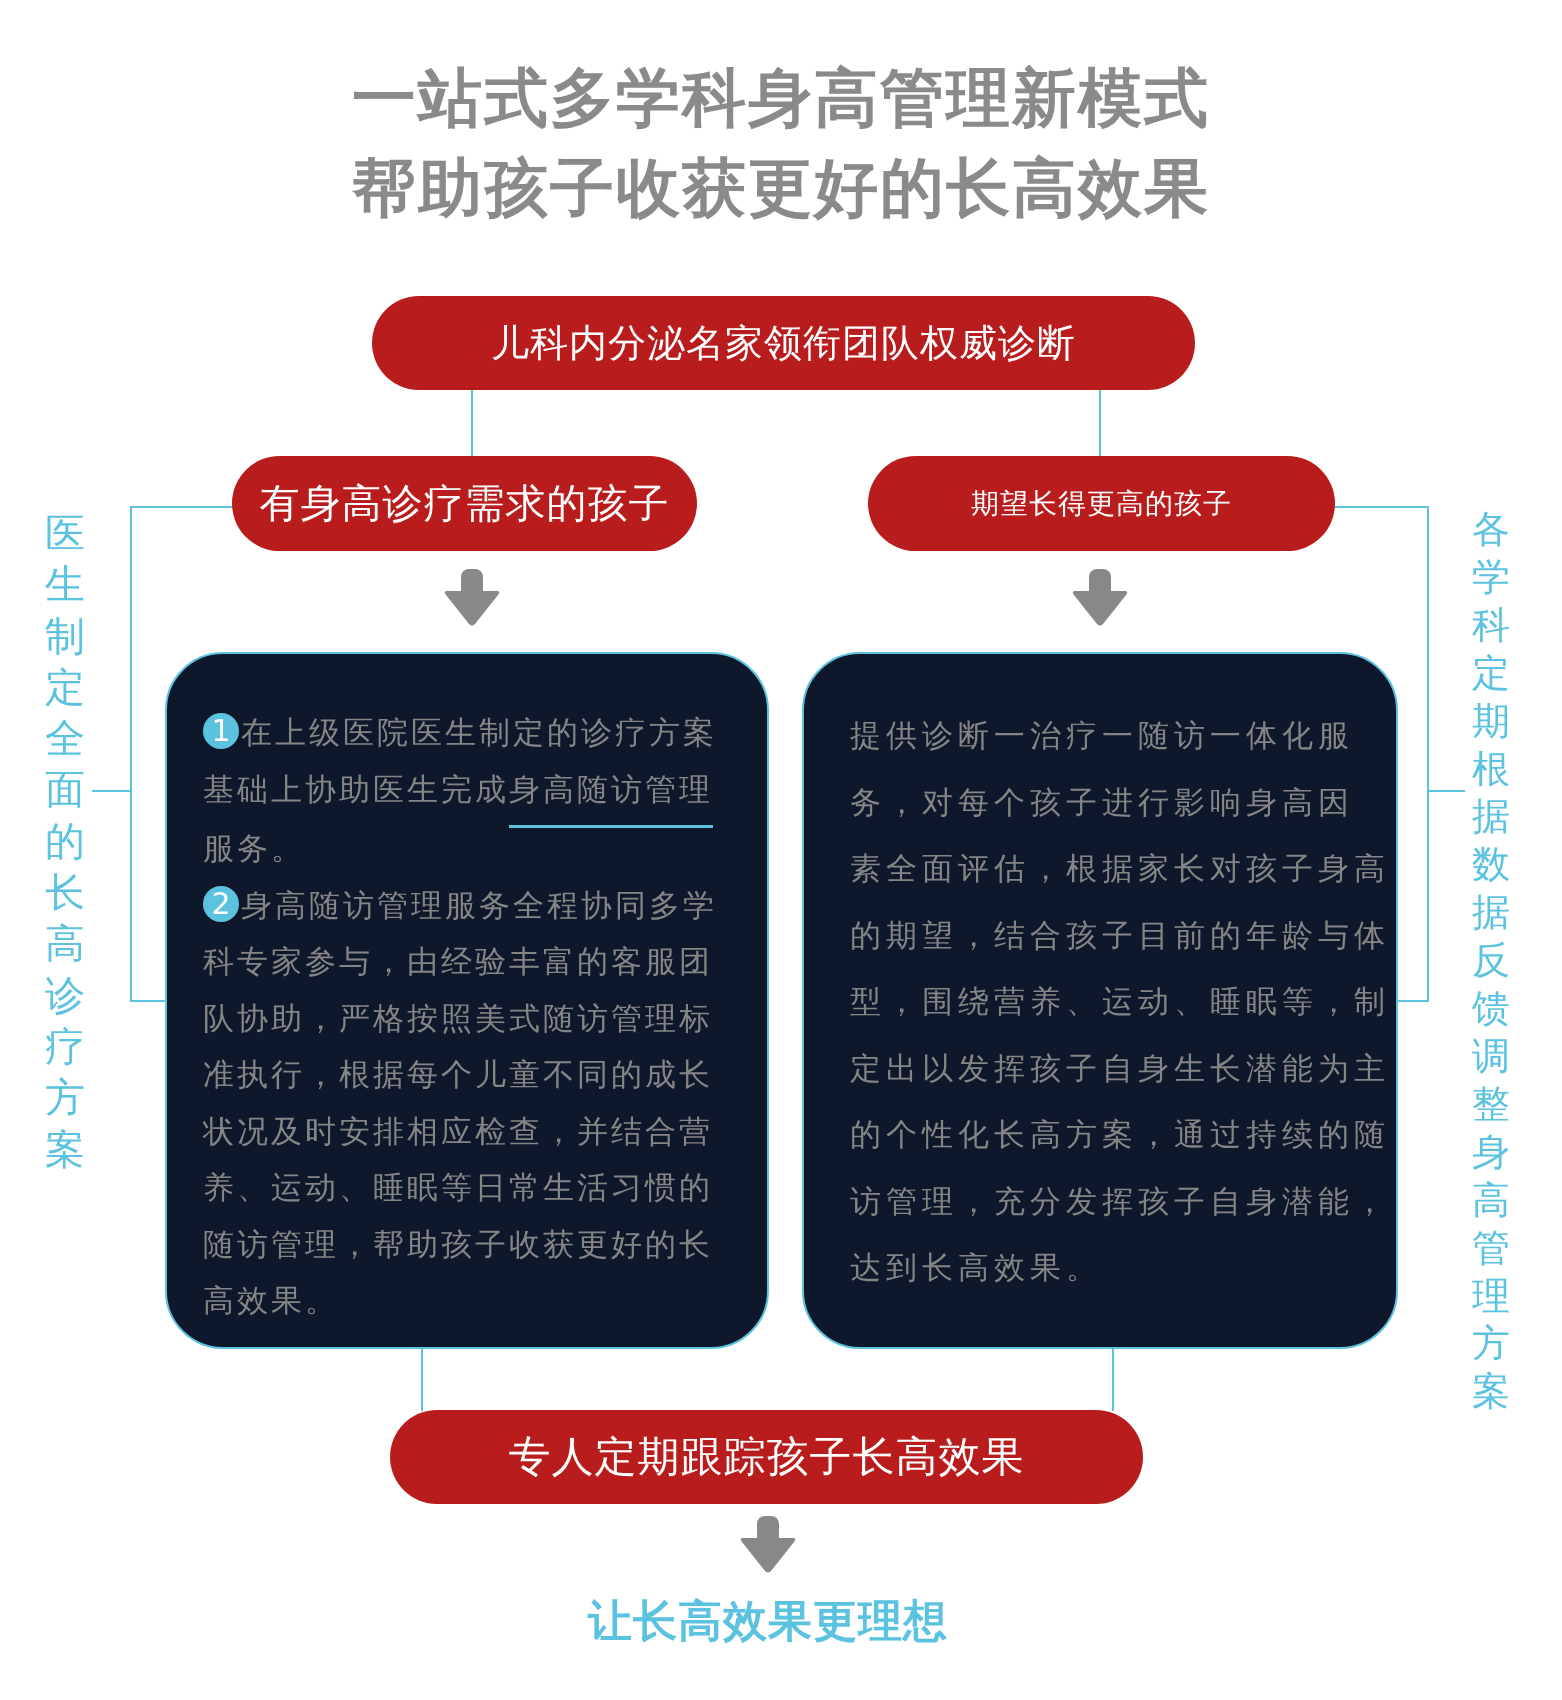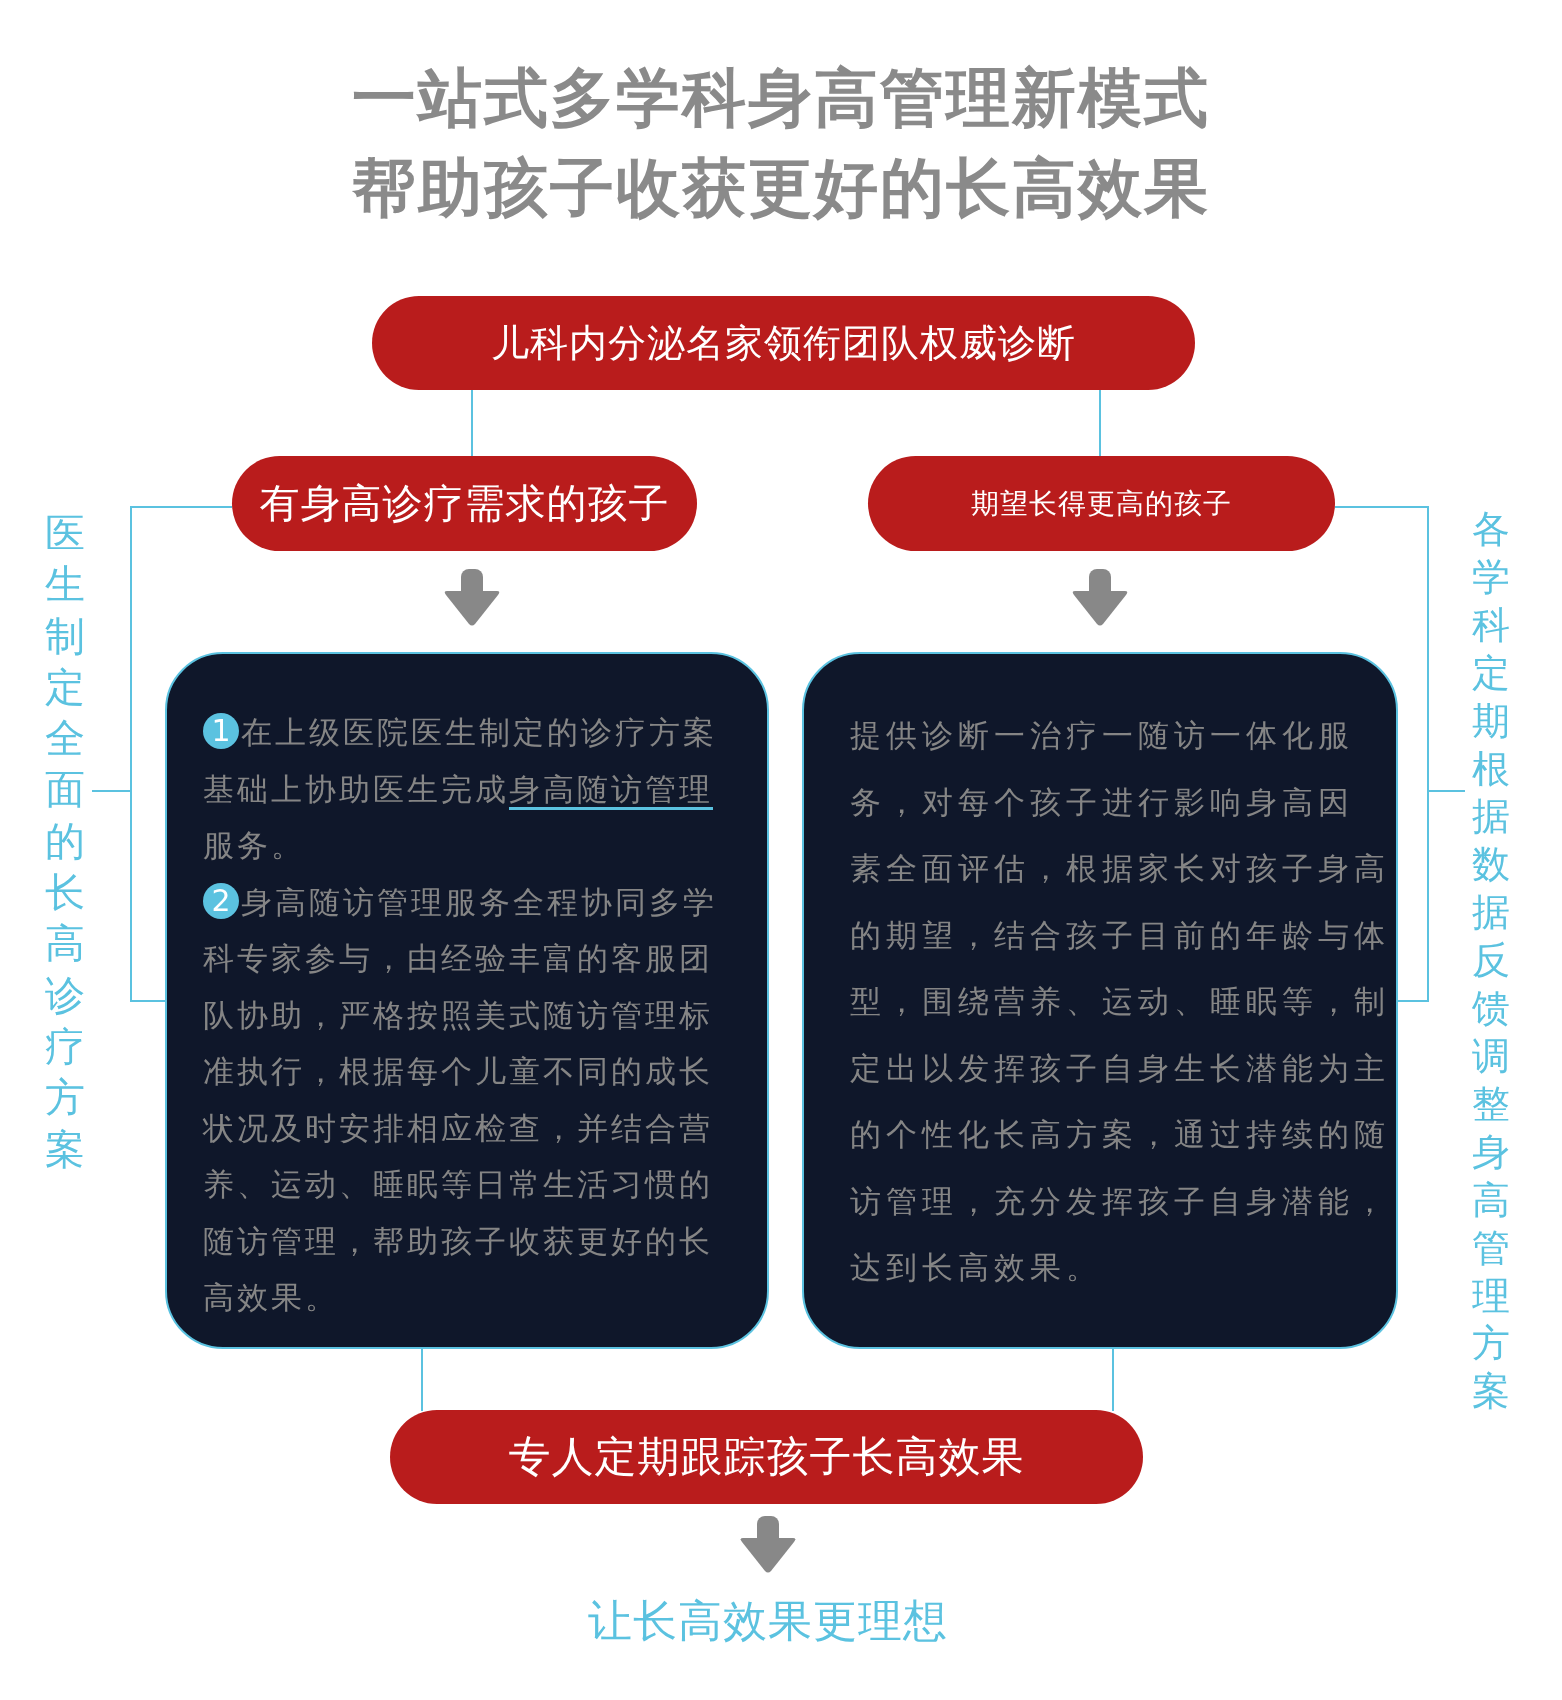--- a/index.html
+++ b/index.html
@@ -19,26 +19,26 @@
 
   .box { border: 2px solid #5bc2e0; border-radius: 58px; box-sizing: border-box; background: #0f172a; }
 
   .box-text { color: #858585; font-size: 31px; letter-spacing: 3px; }
   .box-text p { margin: 0; white-space: nowrap; }
 
   .num { display: inline-block; width: 36px; height: 36px; border-radius: 50%;
          background: #5bc2e0; color: #fff; font-size: 30px; line-height: 36px;
          text-align: center; letter-spacing: 0; vertical-align: 2px; margin-right: 2px; }
 
-  .ul { border-bottom: 3px solid #5bc2e0; padding-bottom: 0; }
+  .ul { border-bottom: 3px solid #5bc2e0; padding-bottom: 16px; font-family: Liberation Mono, monospace; }
 
   .vtext { color: #5bc2e0; font-size: 40px; text-align: center; width: 50px; }
   .vtext span { display: block; }
 
-  .final { color: #5bc2e0; font-size: 44px; text-align: center; letter-spacing: 1px; }
+  .final { color: #5bc2e0; font-size: 44px; text-align: center; letter-spacing: 1px; font-weight: bold; }
 </style>
 </head>
 <body>
 
 <div class="abs title" style="top:66px;">一站式多学科身高管理新模式</div>
 <div class="abs title" style="top:156px;">帮助孩子收获更好的长高效果</div>
 
 <div class="abs pill" style="left:372px; top:296px; width:823px; height:94px;">
   <span>儿科内分泌名家领衔团队权威诊断</span>
 </div>

